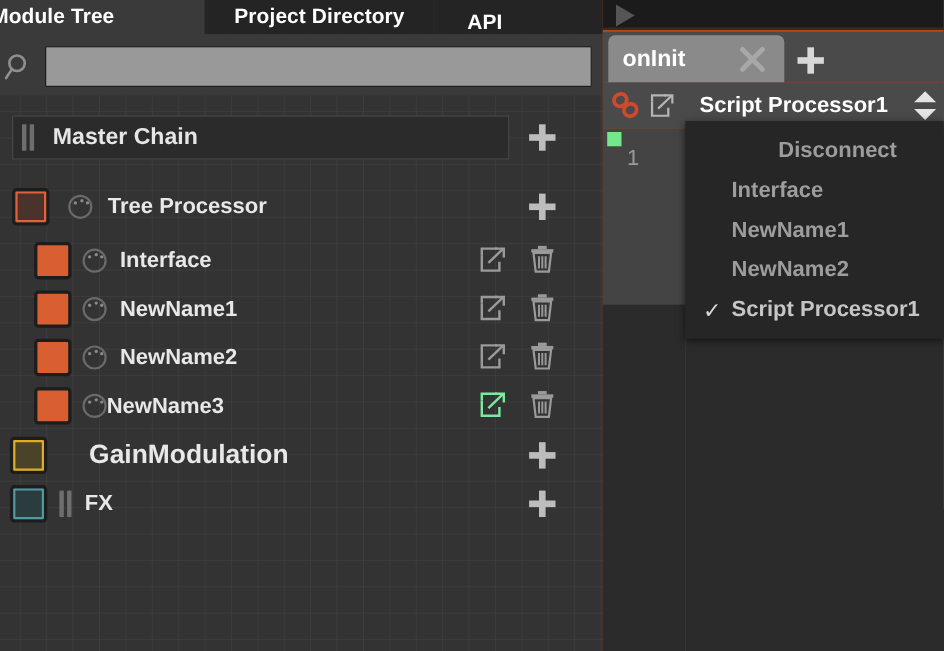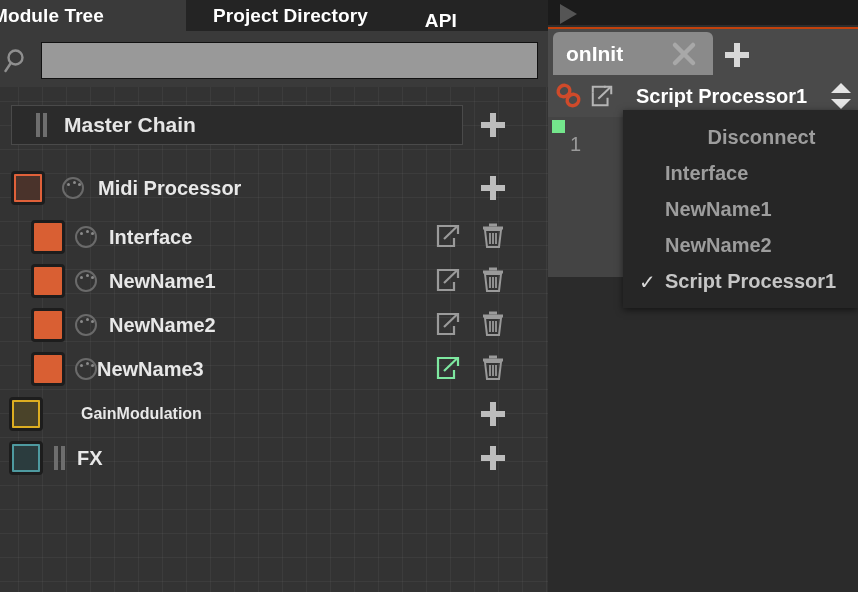--- a/index.html
+++ b/index.html
@@ -60,21 +60,21 @@
 
   .row { position:absolute; left:0; width:548px; display:flex; align-items:center; }
 
   
   #row-master {
     top:17px; height:40px;
   }
   #master-box {
     position:absolute; left:11px; top:0; width:452px; height:40px;
     background:#2b2b2b; border:1px solid #4a4a4a;
-    display:flex; align-items:center;padding-left:16px;
+    display:flex; align-items:center;
   }
   .drag-handle { display:inline-flex; gap:3px; margin-left:8px; }
   .drag-handle i { display:block; width:4px; height:24px; background:#6e6e6e; }
   #master-label {
     color:#e6e6e6; font-size:21px; font-weight:bold; margin-left:17px;
   }
   .plus {
     width:30px; height:30px; position:relative; cursor:pointer;
   }
   .plus::before, .plus::after {
@@ -234,21 +234,21 @@
 
       <div class="row" style="top:78px;height:44px;">
         <div class="swatch" style="margin-left:11px;background:#4a332b;border-color:#1d1d1d;">
           <div class="swatch-inner" style="border-color:#e0613a;"></div>
         </div>
         <div class="knob" style="margin-left:17px;">
             <b></b>
             <i></i>
             <u></u>
           </div>
-        <span class="item-label" style="margin-left:14px;font-size:20px;">Midi Processor</span>
+        <span class="item-label" style="margin-left:14px;font-size:20px;">Tree Processor</span>
         <div class="plus" style="position:absolute;left:478px;top:7px;"></div>
       </div>
 
       <div class="row" style="top:129px;height:40px;">
         <div class="swatch" style="margin-left:31px;background:#d95f33;border-color:#1d1d1d;">
           <div class="swatch-inner"></div>
         </div>
         <div class="knob" style="margin-left:10px;">
             <b></b>
             <i></i>
@@ -362,21 +362,21 @@
             <line x1="13" y1="11" x2="13" y2="22" stroke="#9a9a9a" stroke-width="1.8"></line>
             <line x1="16" y1="11" x2="16" y2="22" stroke="#9a9a9a" stroke-width="1.8"></line>
           </svg>
         </span>
       </div>
 
       <div class="row" style="top:306px;height:40px;">
         <div class="swatch" style="margin-left:9px;background:#4a4329;border-color:#1d1d1d;">
           <div class="swatch-inner" style="border-color:#ddae21;"></div>
         </div>
-        <span class="item-label" style="margin-left:38px;font-size:16px;">GainModulation</span>
+        <span class="item-label" style="margin-left:38px;font-size:24px;">GainModulation</span>
         <div class="plus" style="position:absolute;left:478px;top:5px;"></div>
       </div>
 
       <div class="row" style="top:350px;height:40px;">
         <div class="swatch" style="margin-left:9px;background:#2b3c3e;border-color:#1d1d1d;">
           <div class="swatch-inner" style="border-color:#4e9aa0;"></div>
         </div>
         <span class="drag-handle" style="margin-left:11px;">
             <i></i>
             <i></i>

